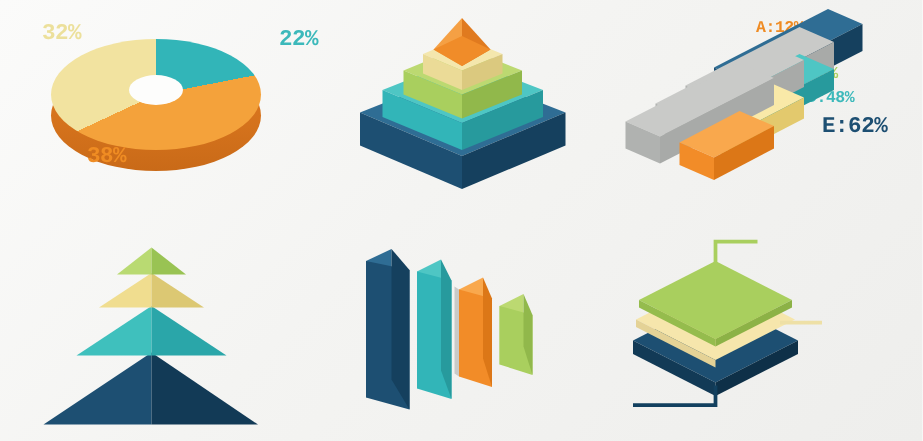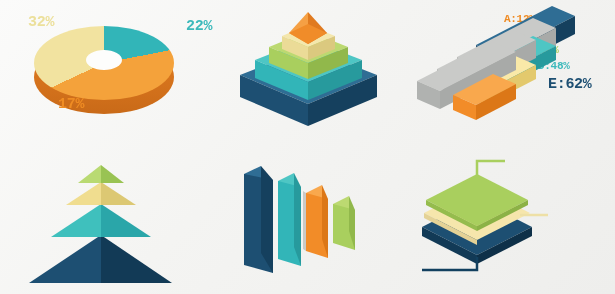--- a/index.html
+++ b/index.html
@@ -68,21 +68,21 @@
 
   <div class="panel" id="donut">
     <div class="donut-wrap">
       <div class="donut-side"></div>
       <div class="donut-hole-side"></div>
       <div class="donut-top"></div>
       <div class="donut-hole"></div>
     </div>
     <div class="lbl" id="lbl-d32">32%</div>
     <div class="lbl" id="lbl-d22">22%</div>
-    <div class="lbl" id="lbl-d46">17%</div>
+    <div class="lbl" id="lbl-d46">38%</div>
   </div>
 
   <div class="panel" id="pyr3d">
     <svg width="205" height="147" viewBox="0 0 205 147">
 
       <polygon points="35,75 103,48 172,75 103,104" fill="#2f6d94"></polygon>
       <polygon points="35,75 103,104 103,126 35,97" fill="#1d4f72"></polygon>
       <polygon points="172,75 103,104 103,126 172,97" fill="#15405e"></polygon>
 
       <polygon points="50,60 103,39 157,60 103,82" fill="#4ec6c4"></polygon>

